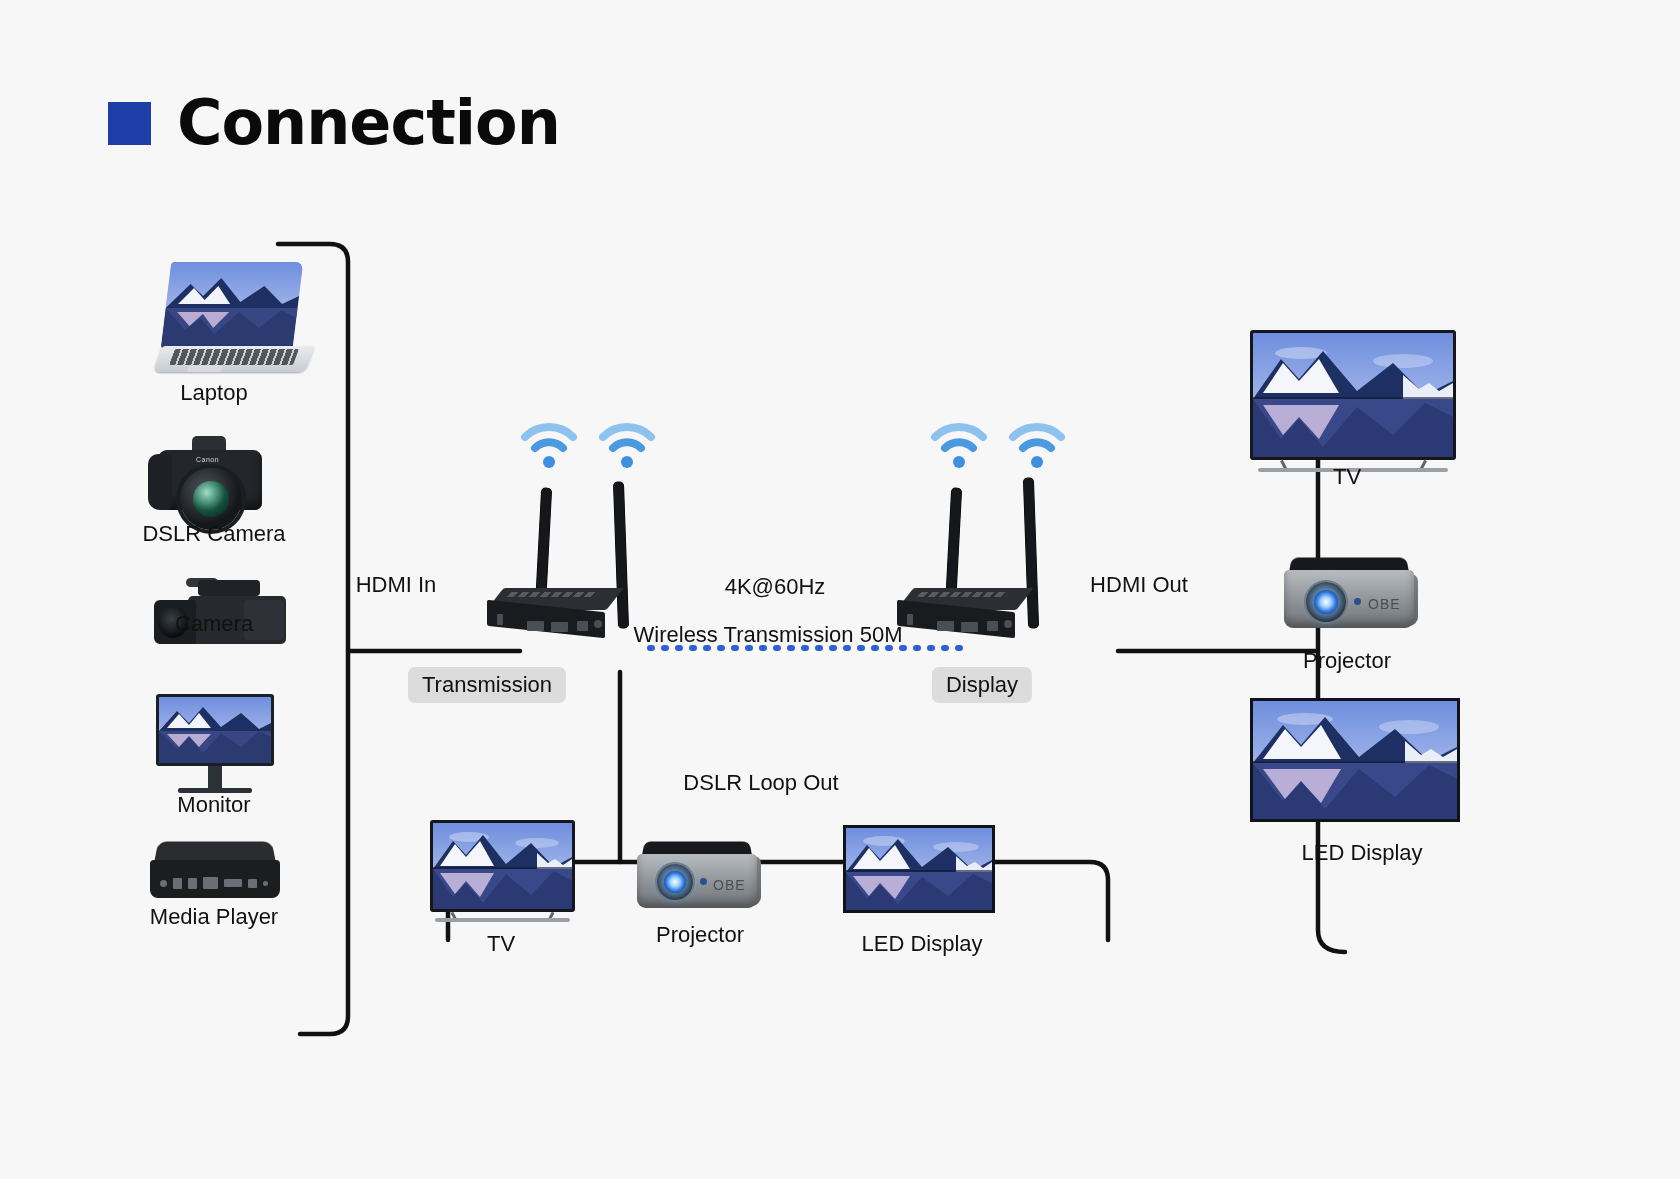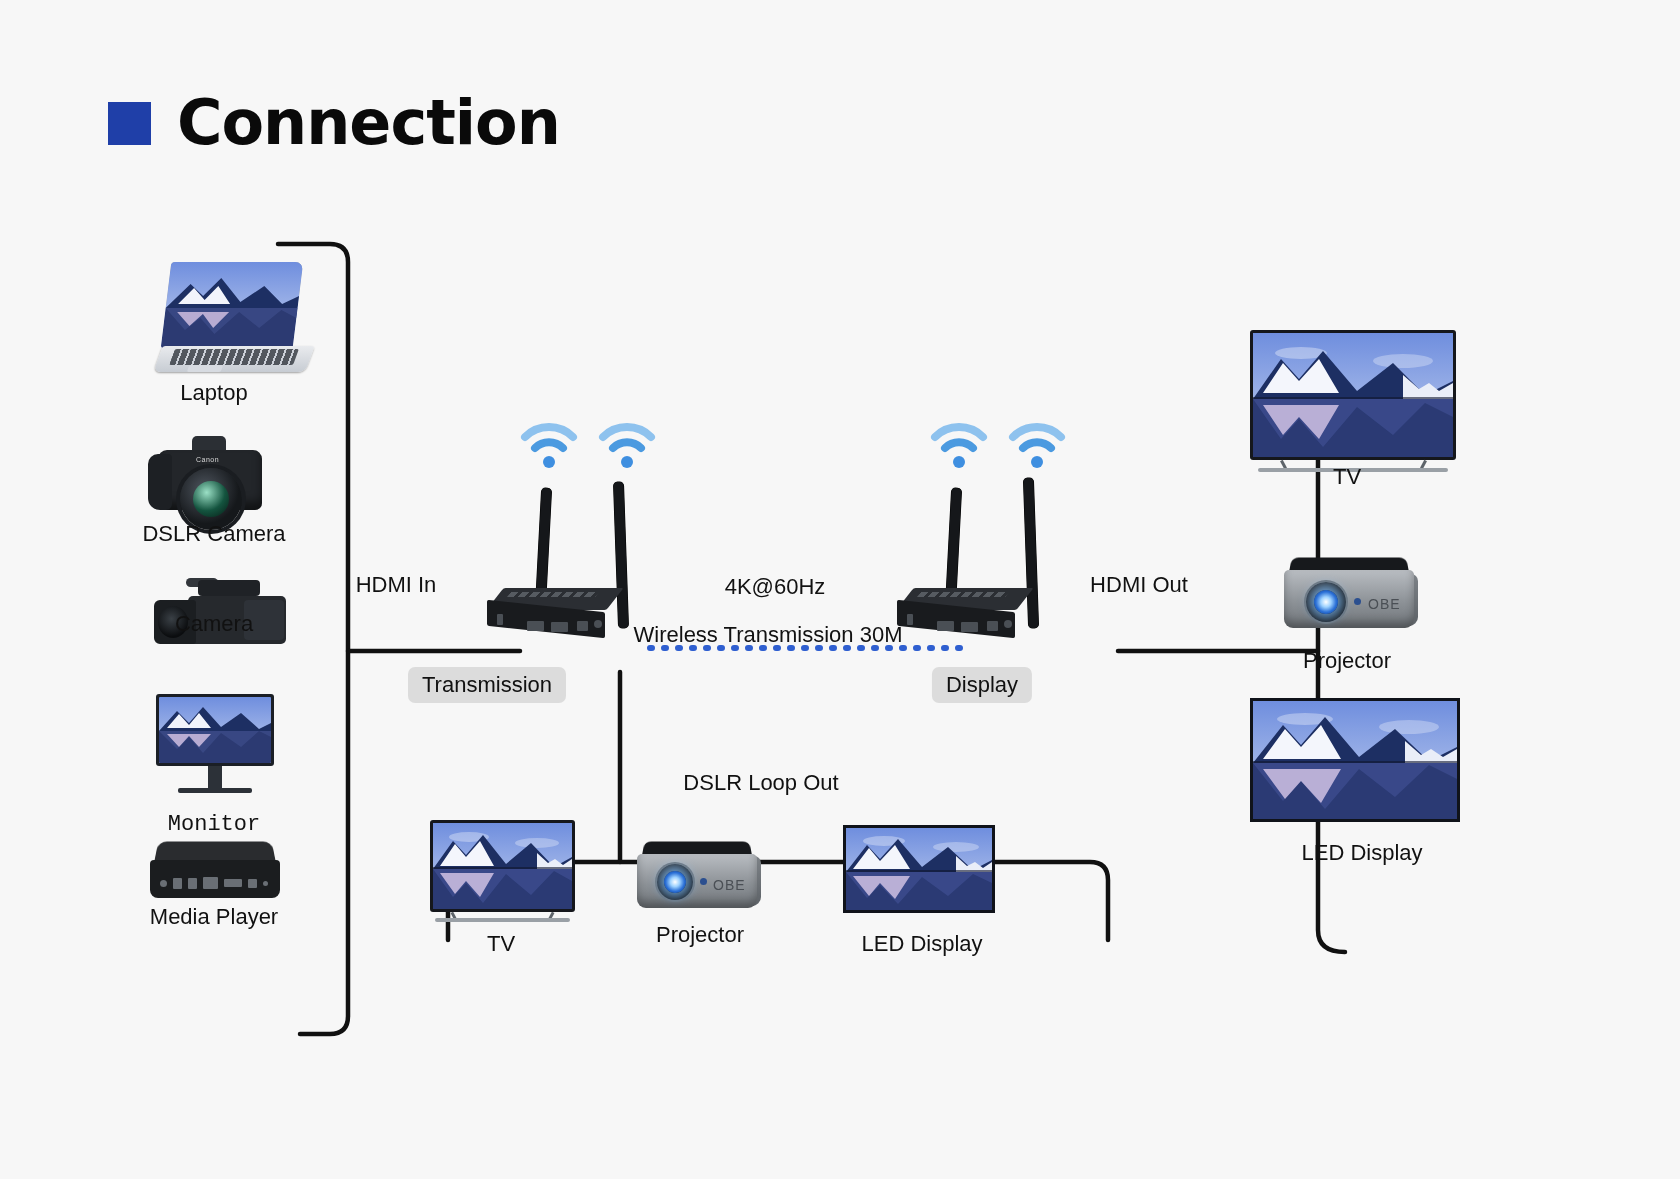--- a/index.html
+++ b/index.html
@@ -197,21 +197,21 @@
           <path d="M8 31 L20 17 L30 28 L40 16 L52 31 Z" fill="#f2f4fb"></path>
           <rect y="34" width="112" height="32" fill="#2c3a72"></rect>
           <path d="M0 34 L18 52 L30 40 L44 56 L62 36 L82 50 L100 34 L112 40 L112 34 Z" fill="#3b4a86" opacity=".85"></path>
           <path d="M8 37 L20 50 L30 39 L40 50 L52 37 Z" fill="#d8c6e6" opacity=".8"></path>
         </svg>
       </div>
     </div>
     <div class="mon-neck"></div>
     <div class="mon-foot"></div>
   </div>
-  <div class="lbl lbl-c" style="left:214px;top:812px;font-family:Liberation Mono, monospace;">Monitor</div>
+  <div class="lbl lbl-c" style="left:214px;top:792px;">Monitor</div>
 
   <div class="dev" style="left:150px;top:840px;width:132px;height:62px;">
     <div class="mp-top"></div>
     <div class="mp-body"></div>
     <div class="mp-ports">
       <i style="width:7px;height:7px;border-radius:50%;"></i>
       <i style="width:9px;height:11px;"></i>
       <i style="width:9px;height:11px;"></i>
       <i style="width:15px;height:12px;"></i>
       <i style="width:18px;height:8px;"></i>
@@ -243,21 +243,21 @@
     <div class="box-front"></div>
     <div class="box-port" style="left:2px;top:26px;width:6px;height:11px;"></div>
     <div class="box-port" style="left:32px;top:33px;width:17px;height:10px;"></div>
     <div class="box-port" style="left:56px;top:34px;width:17px;height:10px;"></div>
     <div class="box-port" style="left:82px;top:33px;width:11px;height:10px;"></div>
     <div class="box-port" style="left:99px;top:32px;width:8px;height:8px;border-radius:50%;"></div>
   </div>
   <div class="badge" style="left:487px;top:667px;">Transmission</div>
 
   <div class="lbl lbl-c" style="left:775px;top:574px;">4K@60Hz</div>
-  <div class="lbl lbl-c" style="left:768px;top:622px;">Wireless Transmission 30M</div>
+  <div class="lbl lbl-c" style="left:768px;top:622px;">Wireless Transmission 50M</div>
 
   <svg class="wifi" style="left:930px;top:420px;" width="58" height="52" viewBox="0 0 58 52">
     <path d="M5 17 A34 34 0 0 1 53 17" stroke="#8ec2ee" stroke-width="8" fill="none" stroke-linecap="round"></path>
     <path d="M15 28 A20 20 0 0 1 43 28" stroke="#4b9ae0" stroke-width="8" fill="none" stroke-linecap="round"></path>
     <circle cx="29" cy="42" r="6" fill="#3f8fe0"></circle>
   </svg>
   <svg class="wifi" style="left:1008px;top:420px;" width="58" height="52" viewBox="0 0 58 52">
     <path d="M5 17 A34 34 0 0 1 53 17" stroke="#8ec2ee" stroke-width="8" fill="none" stroke-linecap="round"></path>
     <path d="M15 28 A20 20 0 0 1 43 28" stroke="#4b9ae0" stroke-width="8" fill="none" stroke-linecap="round"></path>
     <circle cx="29" cy="42" r="6" fill="#3f8fe0"></circle>

